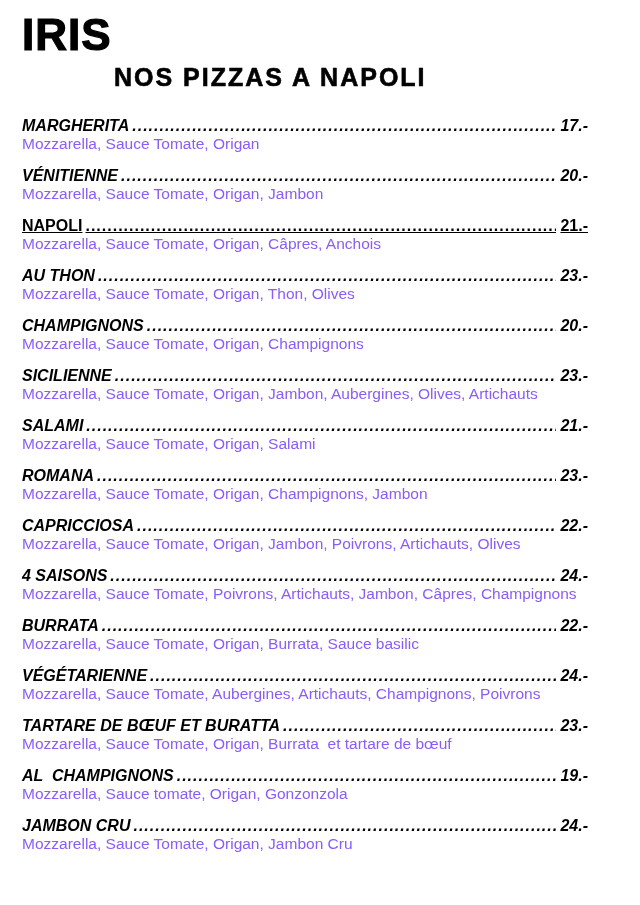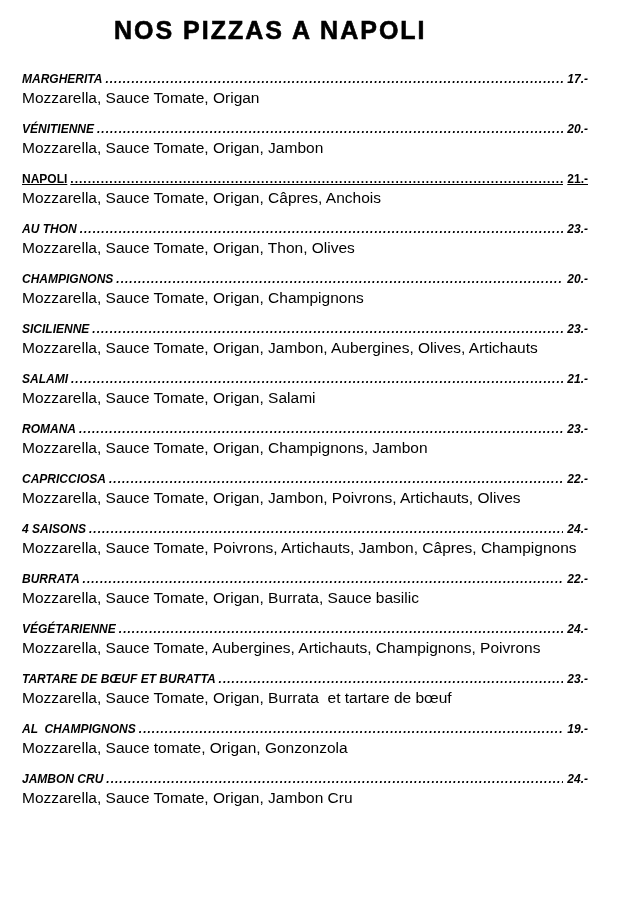--- a/index.html
+++ b/index.html
@@ -42,21 +42,21 @@
   }
   .menu-item {
     margin-bottom: 13px;
   }
   .item-line {
     display: flex;
     align-items: baseline;
     line-height: 19px;
     font-weight: bold;
     font-style: italic;
-    font-size: 12px;
+    font-size: 16px;
   }
   .item-name {
     white-space: pre-wrap;
     flex: 0 0 auto;
   }
   .leader {
     flex: 1 1 auto;
     overflow: hidden;
     white-space: nowrap;
     min-width: 10px;
@@ -73,29 +73,30 @@
   
   .menu-item.upright .item-line {
     font-style: normal;
     text-decoration: underline;
   }
   .item-desc {
     font-size: 15.5px;
     line-height: 18px;
     font-weight: normal;
     font-style: normal;
-    color: #000000;
+    color: #8b5cf6;
     white-space: pre-wrap;
   }
 </style>
 </head>
 <body>
 
 <div class="page">
 
+  <h1 class="brand-title">IRIS</h1>
   <h2 class="menu-heading">NOS PIZZAS A NAPOLI</h2>
 
   <div class="menu-list">
 
     <div class="menu-item">
       <div class="item-line">
         <span class="item-name">MARGHERITA</span>
         <span class="leader"></span>
         <span class="item-price">17.-</span>
       </div>

